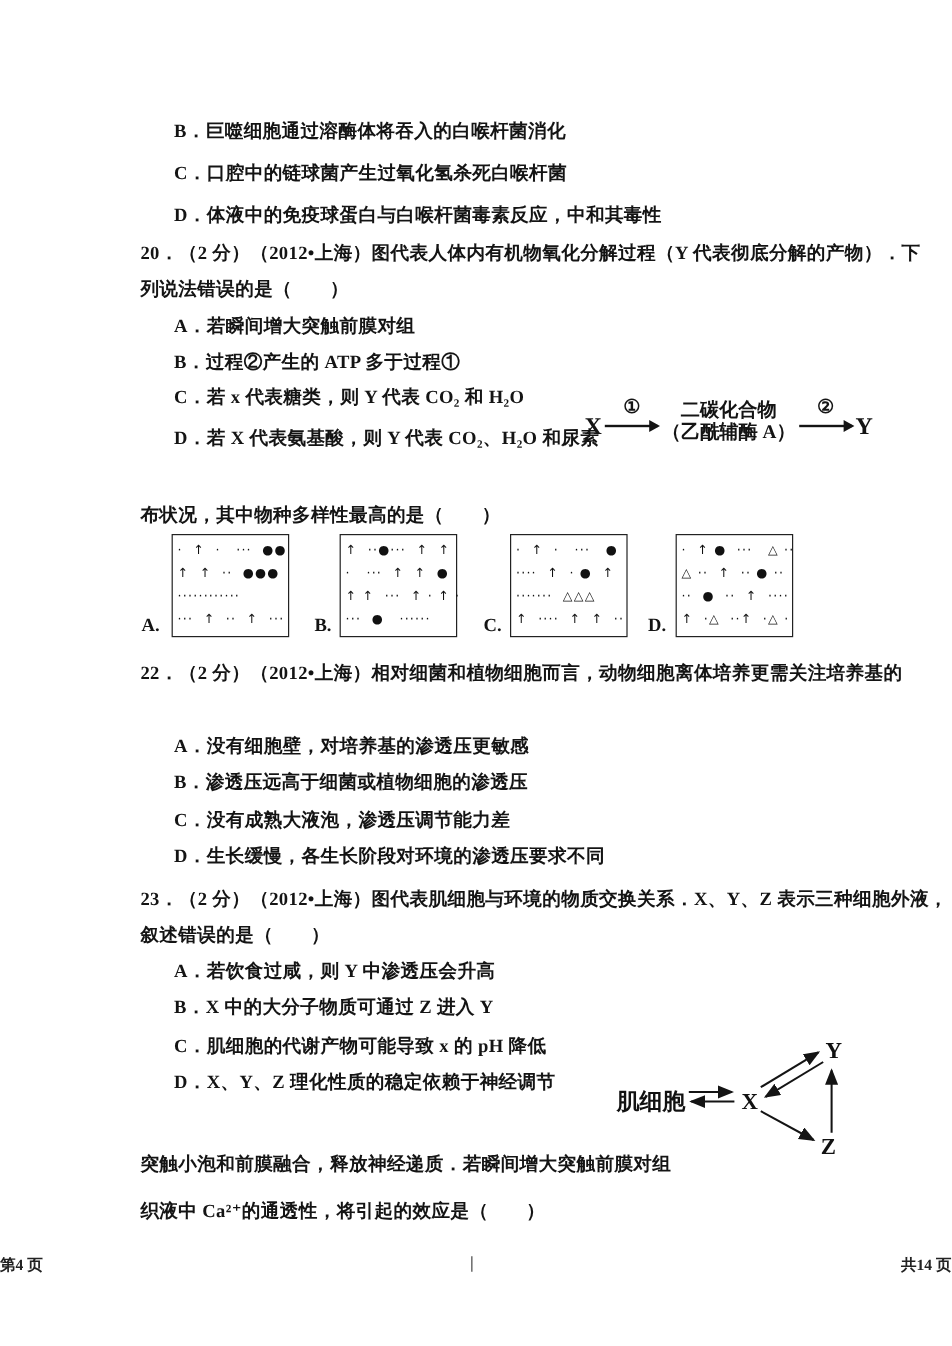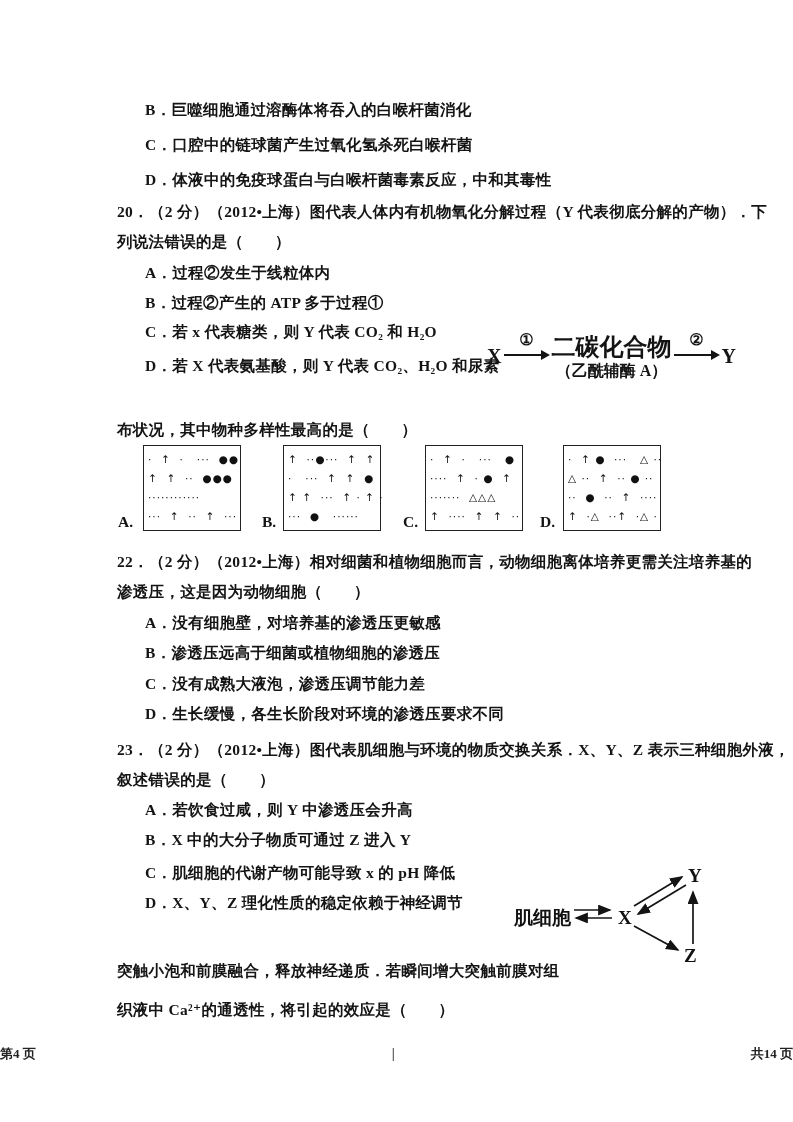--- a/index.html
+++ b/index.html
@@ -11,21 +11,21 @@
   
   .d20{position:absolute;left:487px;top:332px;display:flex;align-items:flex-start;
        font-weight:bold;white-space:nowrap;}
   .d20 .endlab{font-size:20px;margin-top:13px;font-family:"Liberation Serif",serif;}
   .arrcol{display:flex;flex-direction:column;align-items:center;margin:0 3px;}
   .circ{font-size:16px;line-height:16px;font-weight:600;}
   .harrow{position:relative;width:44px;height:2px;background:#141414;margin-top:6px;}
   .harrow::after{content:"";position:absolute;right:-2px;top:-4px;width:0;height:0;
        border-left:9px solid #141414;border-top:5px solid transparent;border-bottom:5px solid transparent;}
   .mid{display:flex;flex-direction:column;align-items:center;margin-top:2px;line-height:1.15;}
-  .mid1{font-size:24px;}
+  .mid1{font-size:16px;}
   .mid2{font-size:16px;}
   
   .q21boxes{position:absolute;left:115px;top:443px;width:562px;height:96px;}
   .blabel{position:absolute;top:70px;font-size:15.5px;font-weight:600;}
   .bx{position:absolute;top:2px;width:98px;height:86px;border:1.6px solid #222;
       box-sizing:border-box;display:flex;flex-direction:column;justify-content:space-around;
       padding:4px 4px;background:#fff;}
   .brow{font-family:"DejaVu Sans",sans-serif;font-size:10.5px;line-height:11px;
       letter-spacing:1px;white-space:pre;color:#111;}
   
@@ -42,21 +42,21 @@
 <body>
 
 <div class="page">
 
   <div class="ln opt" style="top:135px">C．口腔中的链球菌产生过氧化氢杀死白喉杆菌</div>
   <div class="ln opt" style="top:100px">B．巨噬细胞通过溶酶体将吞入的白喉杆菌消化</div>
   <div class="ln opt" style="top:170px">D．体液中的免疫球蛋白与白喉杆菌毒素反应，中和其毒性</div>
 
   <div class="ln" style="top:202px">20．（2 分）（2012•上海）图代表人体内有机物氧化分解过程（Y 代表彻底分解的产物）．下</div>
   <div class="ln" style="top:232px">列说法错误的是（　　）</div>
-  <div class="ln opt" style="top:263px">A．过程②发生于线粒体内</div>
+  <div class="ln opt" style="top:263px">A．若瞬间增大突触前膜对组</div>
   <div class="ln opt" style="top:293px">B．过程②产生的 ATP 多于过程①</div>
   <div class="ln opt" style="top:322px">C．若 x 代表糖类，则 Y 代表 CO₂ 和 H₂O</div>
   <div class="ln opt" style="top:356px">D．若 X 代表氨基酸，则 Y 代表 CO₂、H₂O 和尿素</div>
 
   <div class="d20">
     <span class="endlab">X</span>
     <span class="arrcol">
       <span class="circ">①</span>
       <span class="harrow"></span>
     </span>
@@ -98,21 +98,20 @@
     <div class="blabel" style="left:425px">D.</div>
     <div class="bx" style="left:448px">
       <div class="brow">·  ↑ ●  ···   △ ··</div>
       <div class="brow">△ ··  ↑  ·· ● ··</div>
       <div class="brow">··  ●  ··  ↑  ····</div>
       <div class="brow">↑  ·△  ··↑  ·△ ·</div>
     </div>
   </div>
 
   <div class="ln" style="top:552px">22．（2 分）（2012•上海）相对细菌和植物细胞而言，动物细胞离体培养更需关注培养基的</div>
-  <div class="ln" style="top:582px">渗透压，这是因为动物细胞（　　）</div>
   <div class="ln opt" style="top:613px">A．没有细胞壁，对培养基的渗透压更敏感</div>
   <div class="ln opt" style="top:643px">B．渗透压远高于细菌或植物细胞的渗透压</div>
   <div class="ln opt" style="top:674px">C．没有成熟大液泡，渗透压调节能力差</div>
   <div class="ln opt" style="top:704px">D．生长缓慢，各生长阶段对环境的渗透压要求不同</div>
 
   <div class="ln" style="top:740px">23．（2 分）（2012•上海）图代表肌细胞与环境的物质交换关系．X、Y、Z 表示三种细胞外液，</div>
   <div class="ln" style="top:770px">叙述错误的是（　　）</div>
   <div class="ln opt" style="top:800px">A．若饮食过咸，则 Y 中渗透压会升高</div>
   <div class="ln opt" style="top:830px">B．X 中的大分子物质可通过 Z 进入 Y</div>
   <div class="ln opt" style="top:863px">C．肌细胞的代谢产物可能导致 x 的 pH 降低</div>

